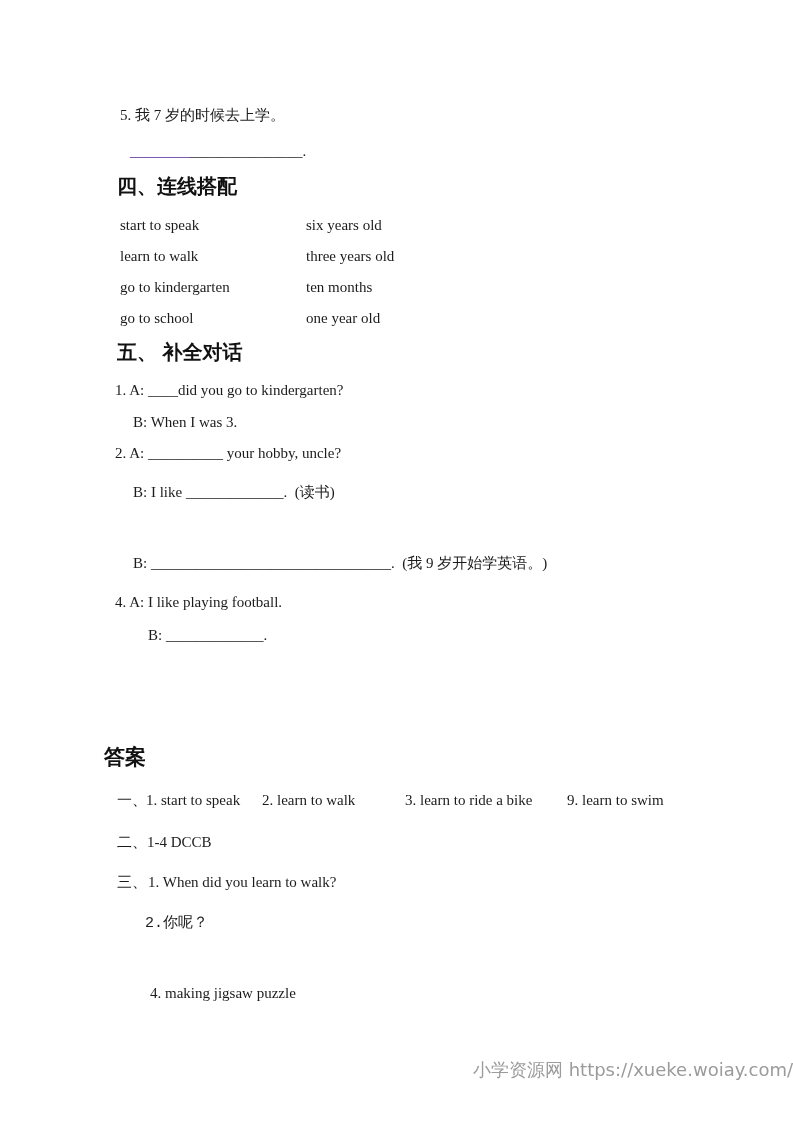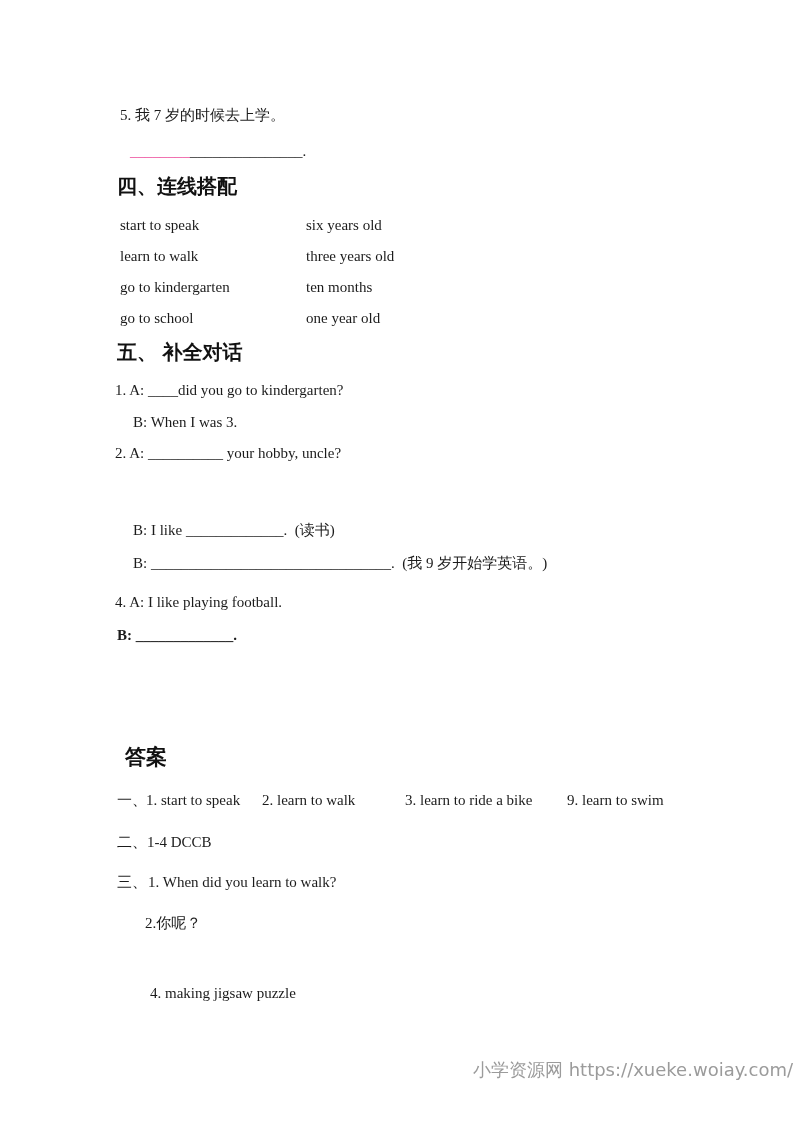--- a/index.html
+++ b/index.html
@@ -27,21 +27,21 @@
     color: #111111;
     white-space: pre;
   }
   .heading-big {
     font-family: "Liberation Sans", "DejaVu Sans", sans-serif;
     font-weight: bold;
     font-size: 21px;
     color: #111111;
     white-space: pre;
   }
-  .blank-gray { color: #ec4899; white-space: pre; }
+  .blank-gray { color: #4c1d95; white-space: pre; }
   .blank-black { color: #222222; white-space: pre; }
   .match-row { height: 31px; }
   .match-left {
     display: inline-block;
     width: 178px;
     white-space: pre;
   }
   .match-right { white-space: pre; margin-left: 8px; }
   .ans-row { position: absolute; left: 0; top: 0; width: 793px; }
   .ans-item { position: absolute; white-space: pre; }
@@ -84,44 +84,44 @@
       <span class="match-left">go to school</span><span class="match-right">one year old</span>
     </div>
   </div>
 
   <div class="abs heading" style="left:117px; top:339px;">五、 补全对话</div>
 
   <div class="abs txt" style="left:115px; top:381px;">1. A: ____did you go to kindergarten?</div>
   <div class="abs txt" style="left:133px; top:413px;">B: When I was 3.</div>
 
   <div class="abs txt" style="left:115px; top:444px;">2. A: __________ your hobby, uncle?</div>
-  <div class="abs txt" style="left:133px; top:483px;margin-top:38px;">B: I like _____________.  (读书)</div>
+  <div class="abs txt" style="left:133px; top:483px;">B: I like _____________.  (读书)</div>
 
   <div class="abs txt" style="left:133px; top:554px;">B: ________________________________.  (我 9 岁开始学英语。)</div>
 
   <div class="abs txt" style="left:115px; top:593px;">4. A: I like playing football.</div>
-  <div class="abs txt" style="left:117px; top:626px;font-weight:bold;">B: _____________.</div>
+  <div class="abs txt" style="left:148px; top:626px;">B: _____________.</div>
 
-  <div class="abs heading-big" style="left:125px; top:743px;">答案</div>
+  <div class="abs heading-big" style="left:104px; top:743px;">答案</div>
 
   <div class="ans-row" style="top:791px;">
     <span class="ans-item" style="left:117px;">一、</span>
     <span class="ans-item" style="left:146px;">1. start to speak</span>
     <span class="ans-item" style="left:262px;">2. learn to walk</span>
     <span class="ans-item" style="left:405px;">3. learn to ride a bike</span>
     <span class="ans-item" style="left:567px;">9. learn to swim</span>
   </div>
 
   <div class="ans-row" style="top:833px;">
     <span class="ans-item" style="left:117px;">二、</span>
     <span class="ans-item" style="left:147px;">1-4 DCCB</span>
   </div>
 
   <div class="ans-row" style="top:873px;">
     <span class="ans-item" style="left:117px;">三、</span>
     <span class="ans-item" style="left:148px;">1. When did you learn to walk?</span>
   </div>
-  <div class="abs txt" style="left:145px; top:914px;">2.你呢？</div>
+  <div class="abs txt" style="left:145px; top:914px;font-family:Liberation Mono, monospace;">2.你呢？</div>
   <div class="abs txt" style="left:150px; top:984px;">4. making jigsaw puzzle</div>
 
   <div id="footer">小学资源网 https://xueke.woiay.com/</div>
 
 </div>
 
 </body></html>

